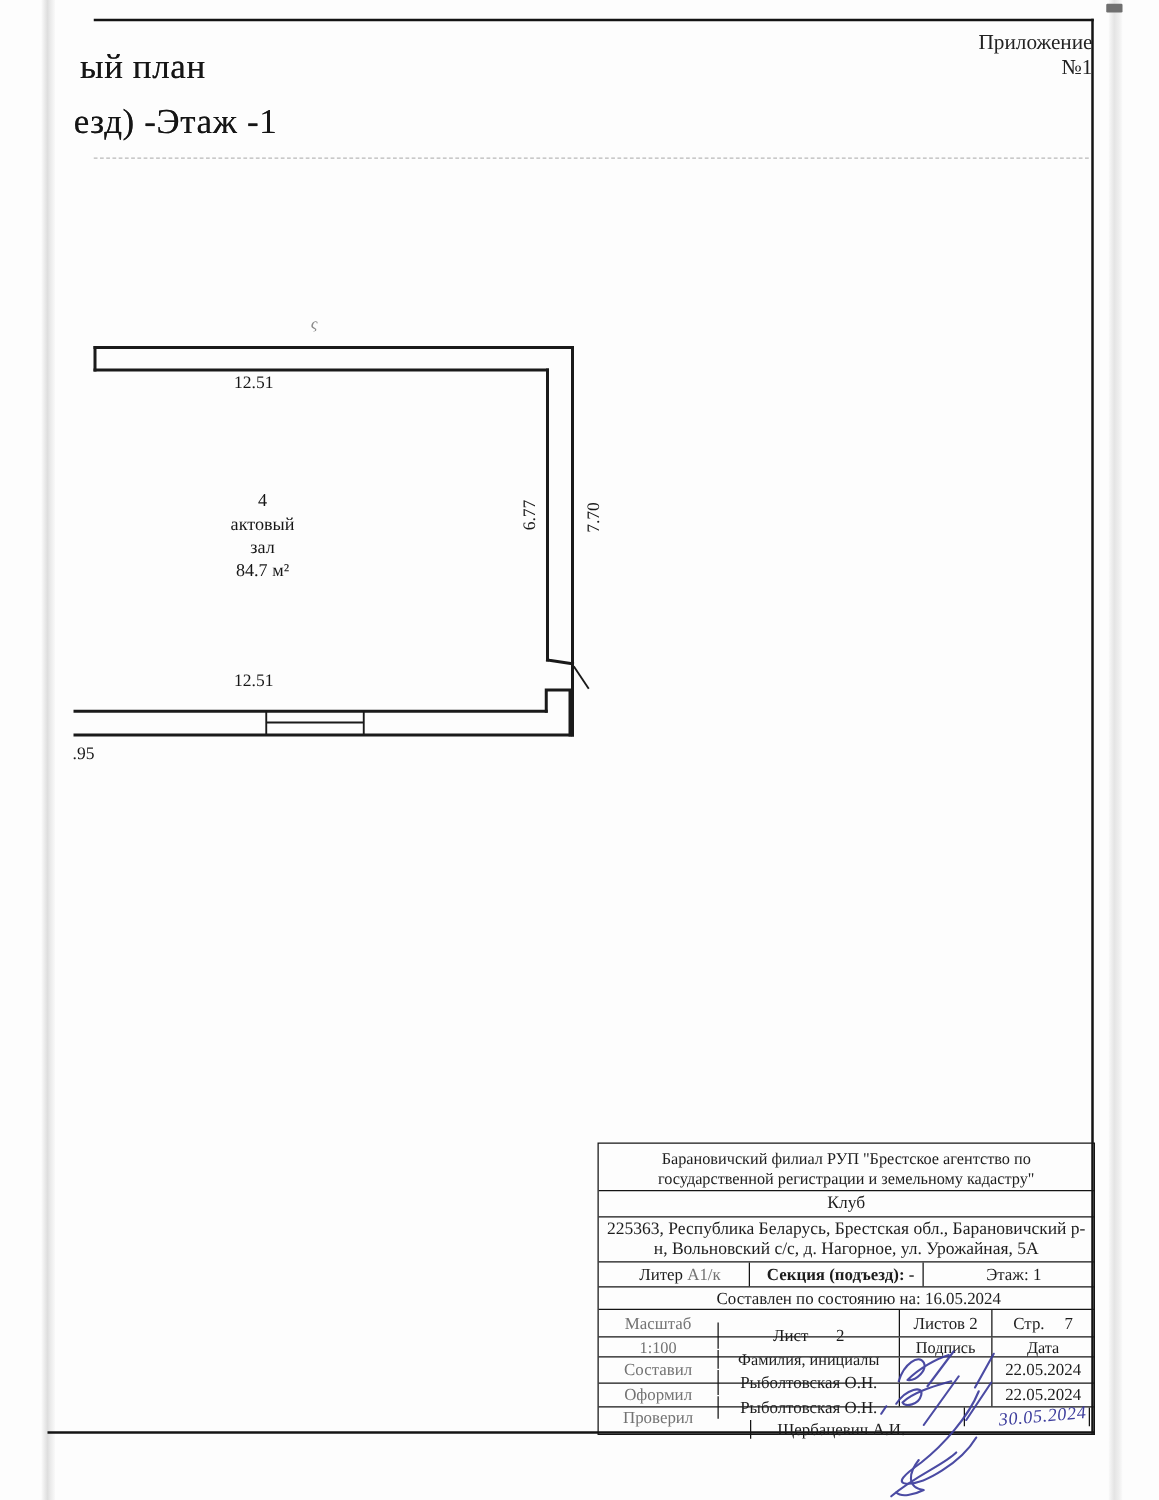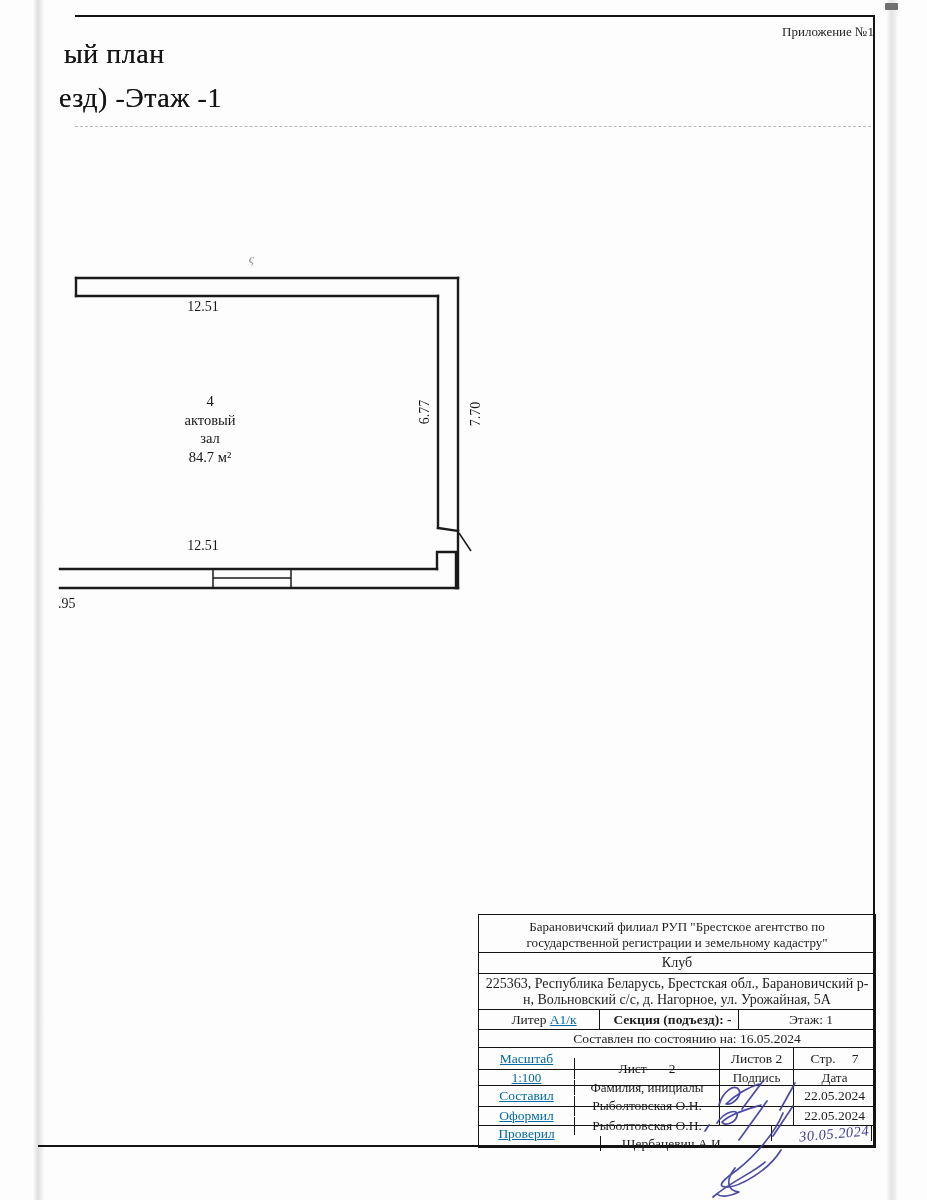--- a/index.html
+++ b/index.html
@@ -15,21 +15,21 @@
     background:linear-gradient(90deg,#fbfbfb 0%,#dedede 45%,#ececec 70%,#f9f9f9 100%);}
   .band-right{left:887px;top:0;width:11px;height:1200px;
     background:linear-gradient(90deg,#f9f9f9 0%,#e4e4e4 40%,#efefef 75%,#fbfbfb 100%);}
   .corner-mark{left:885px;top:3px;width:13px;height:7px;background:#6f6f6f;border-radius:1px;}
   
   .frame-top{left:75px;top:15px;width:800px;height:2.4px;background:#141414;}
   .frame-right{left:873px;top:15px;width:2.4px;height:1132px;background:#141414;}
   .frame-bottom{left:38px;top:1145px;width:838px;height:2.4px;background:#141414;}
   .dash-rule{left:75px;top:126px;width:796px;height:0;border-top:1.6px dashed #a8a8a8;opacity:.8;}
   
-  .appendix{left:764px;top:24px;width:110px;font-size:13px;text-align:right;color:#222;}
+  .appendix{left:764px;top:24px;width:110px;font-size:17px;text-align:right;color:#222;}
   .h-title{left:64px;top:38px;font-size:28px;color:#151515;letter-spacing:.5px;}
   .h-subtitle{left:59px;top:82px;font-size:28px;color:#151515;letter-spacing:.5px;}
   .squiggle{left:249px;top:251px;font-size:13px;color:#8a8a8a;transform:rotate(12deg);}
   
   .dim{font-size:14px;color:#181818;text-align:center;}
   .dim-top{left:180px;top:299px;width:46px;}
   .dim-bottom{left:180px;top:538px;width:46px;}
   .dim-v{width:46px;height:16px;transform:rotate(-90deg);}
   .dim-677{left:402px;top:404px;}
   .dim-770{left:453px;top:406px;}
@@ -55,21 +55,21 @@
   .r-head{height:16px;font-size:13px;}
   .r-sig{height:21px;}
   .r-sig2{height:19px;}
   .r-sig3{height:16px;gap:26px;}
   .c1{flex:0 0 95px;}
   .c2{flex:0 0 145px;margin-top:20px;}
   .c3{flex:0 0 74px;}
   .c4{flex:1;}
   .gap2{margin-left:22px;}
   .gap3{margin-left:16px;}
-  .fade{color:#0369a1;text-decoration:underline;}
+  .fade{color:#737373;}
   .soft{text-shadow:0 0 .5px #444;}
   
   .hand-date{left:799px;top:1125px;width:80px;font-size:14.5px;font-style:italic;
     color:#3c3c9c;transform:rotate(-5deg);letter-spacing:.5px;white-space:nowrap;}
   svg{display:block;}
 </style>
 </head>
 <body>
 
 <div class="abs band-left"></div>

